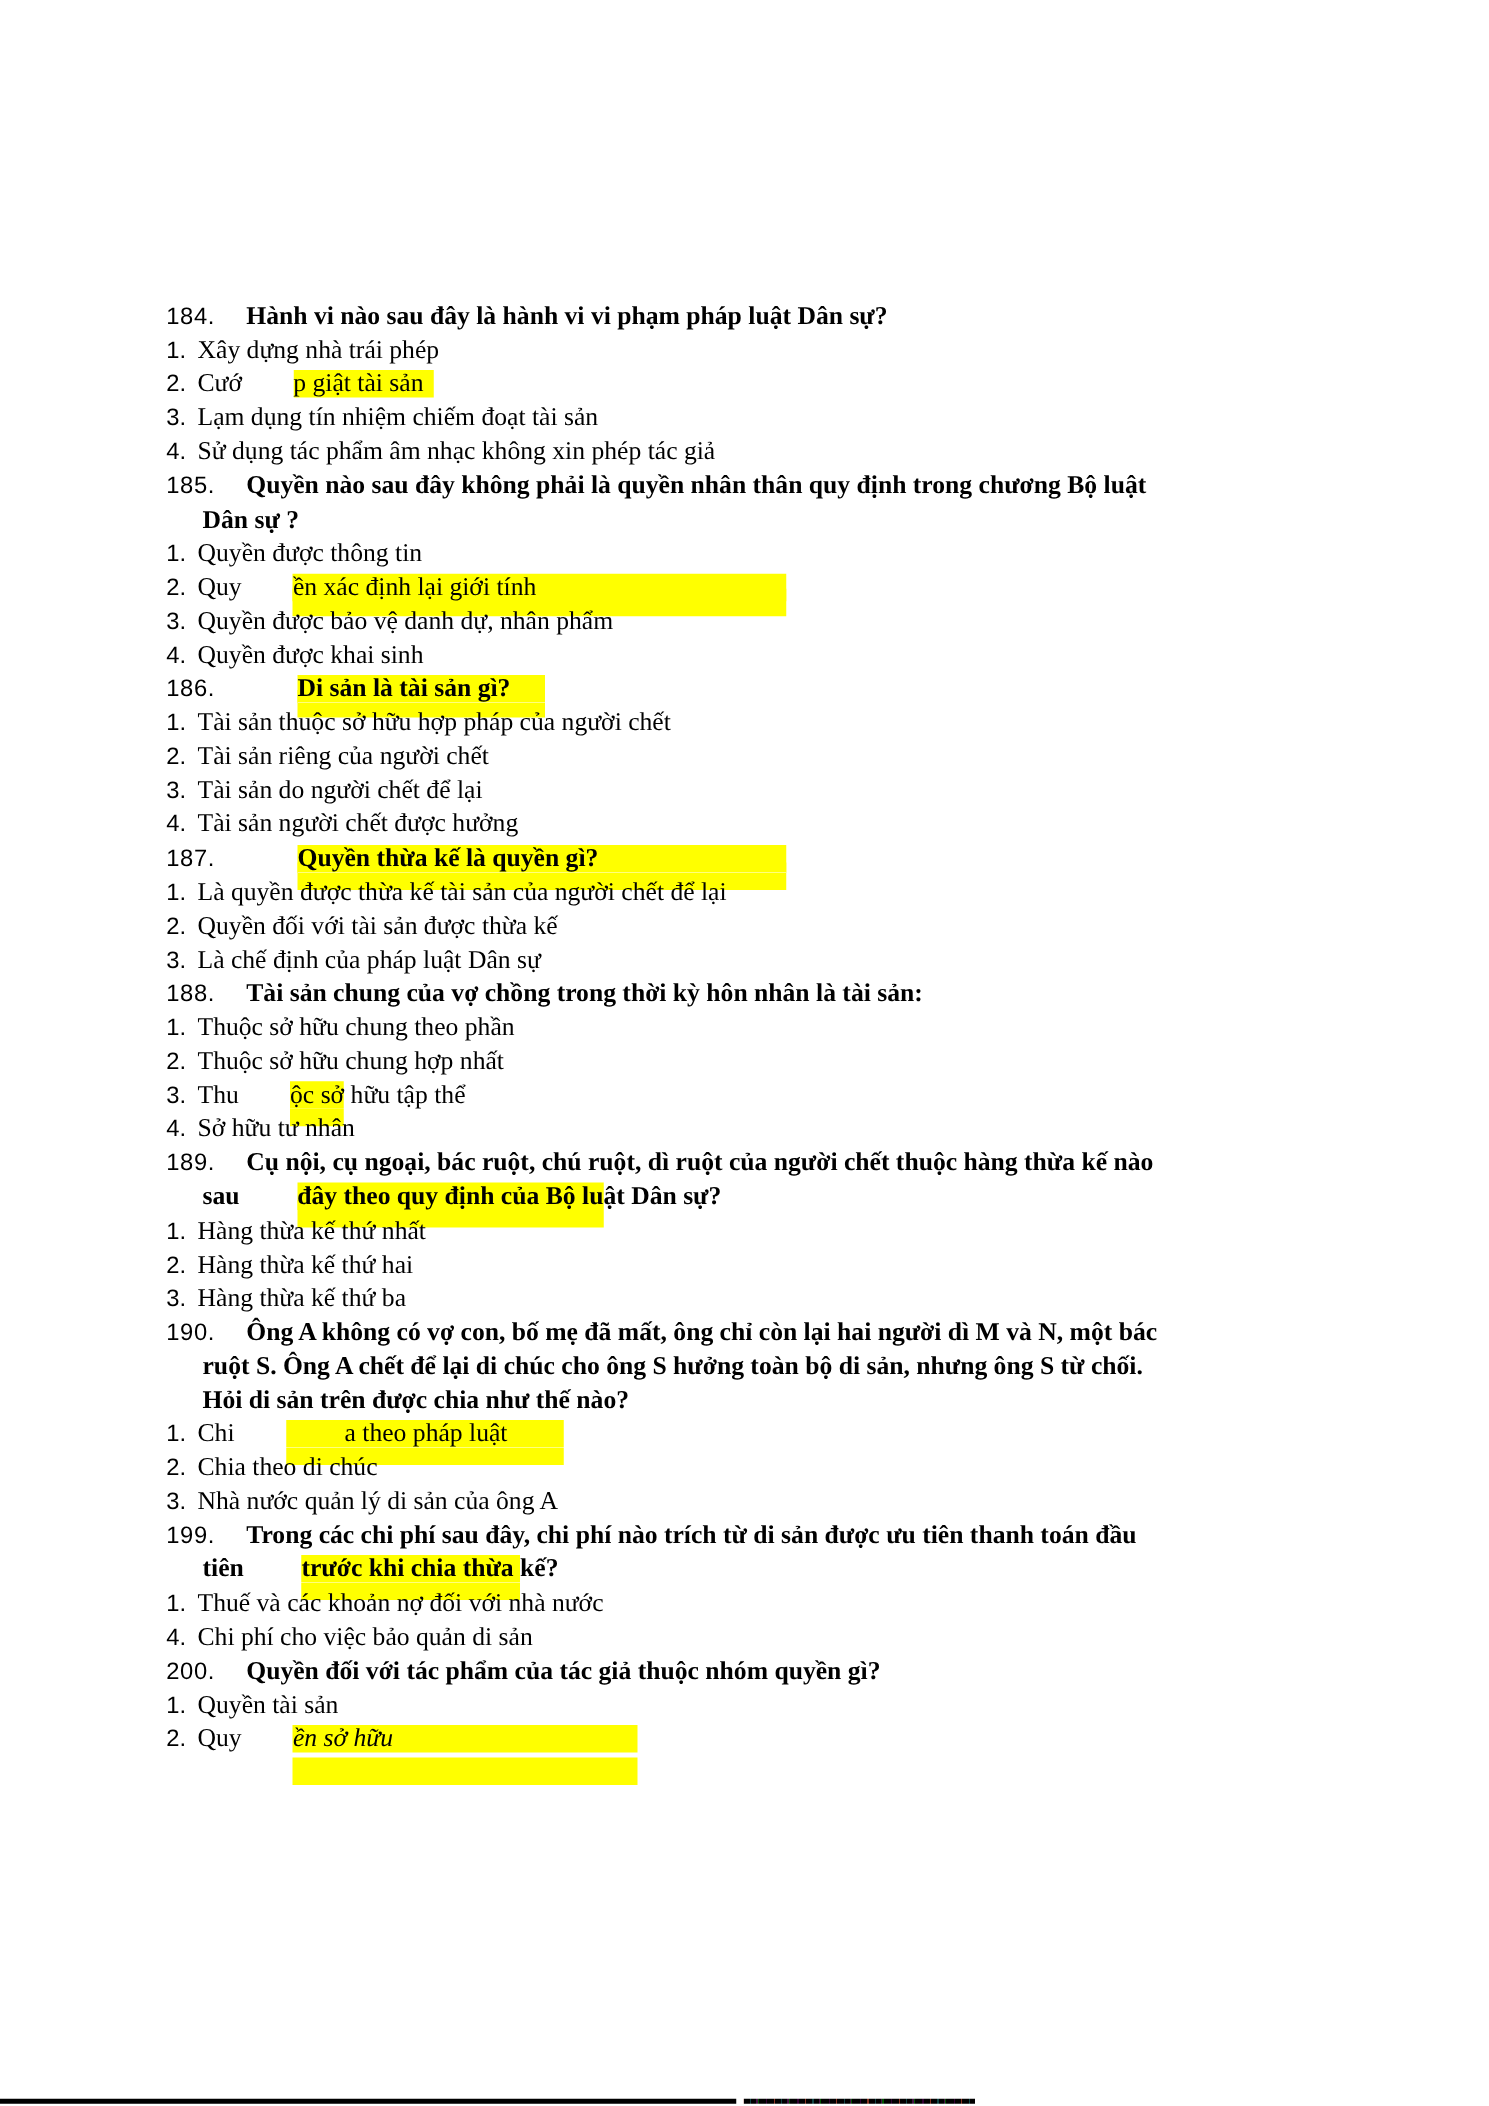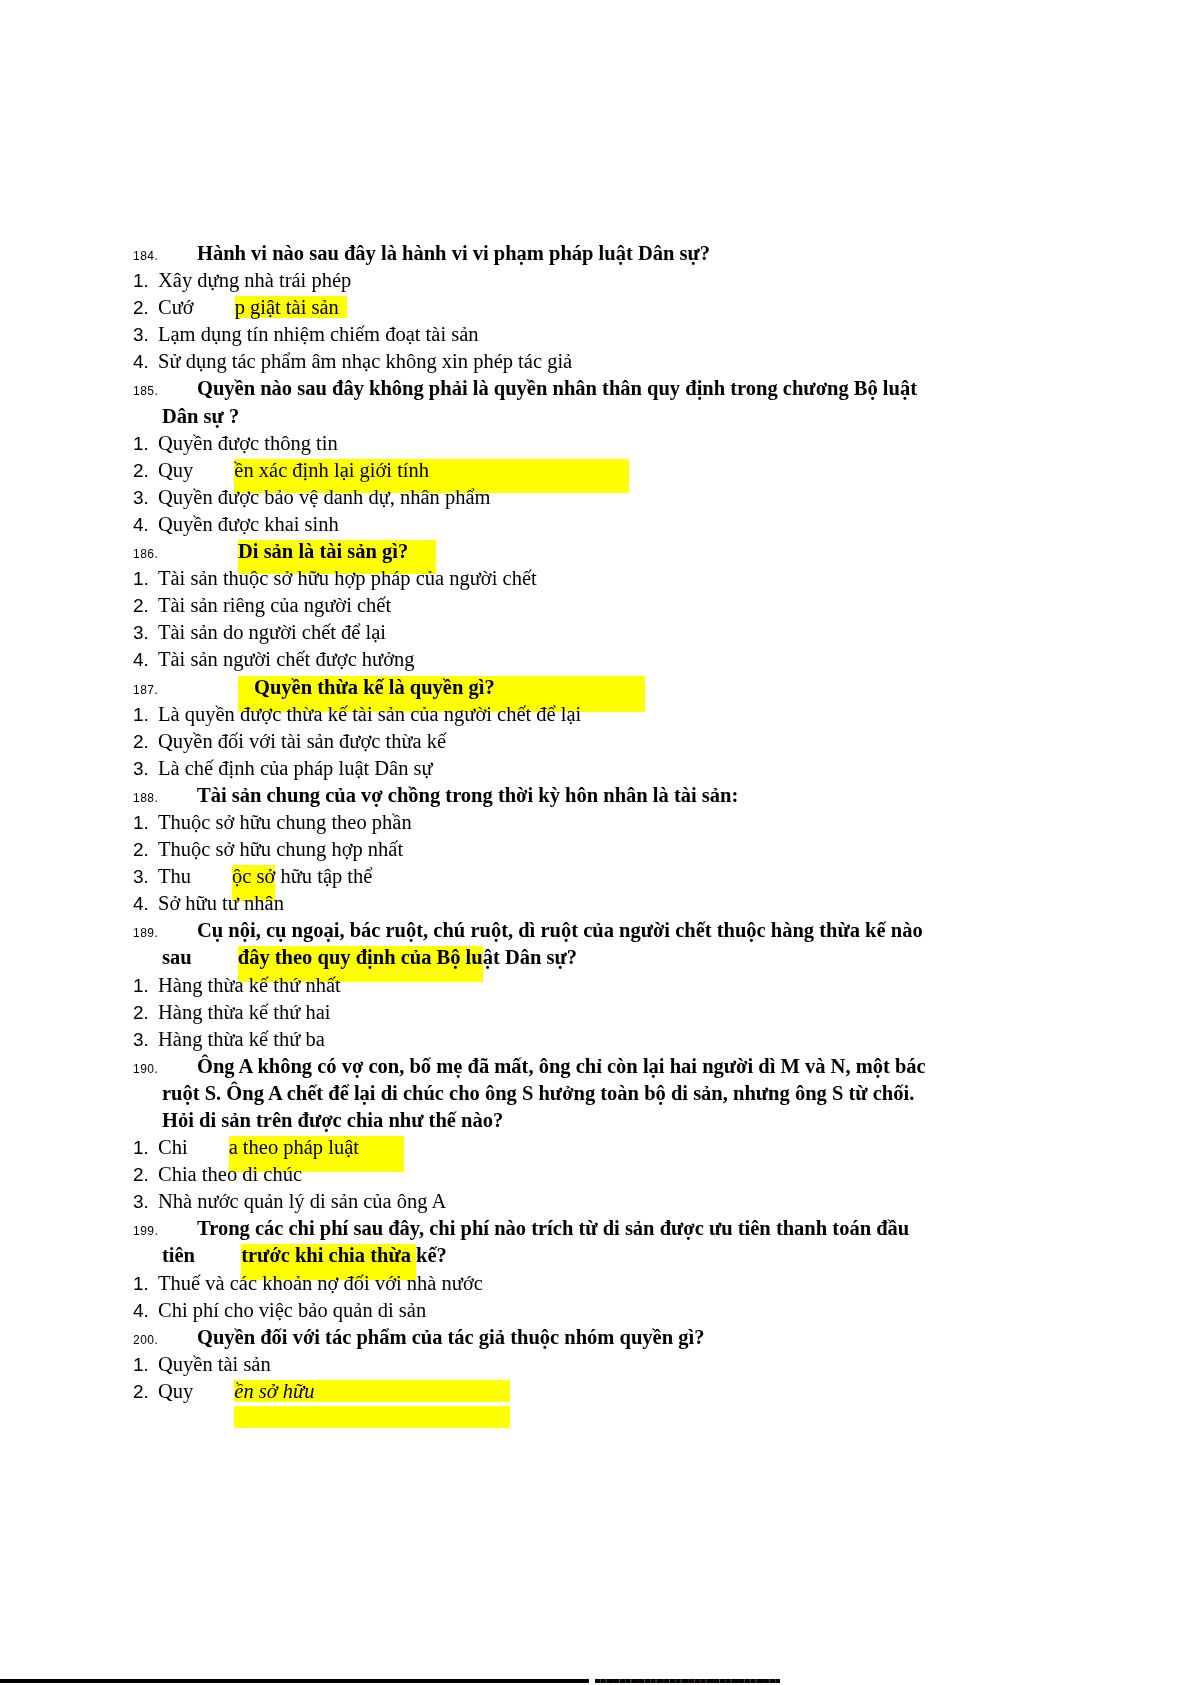--- a/index.html
+++ b/index.html
@@ -9,21 +9,21 @@
     font-family:"Liberation Serif","DejaVu Serif",serif;
     color:#000;
   }
   .content { position:absolute; left:133px; top:240px; width:940px; font-size:20.5px; }
   .line { white-space:nowrap; height:27.1px; line-height:27.1px; }
   .title-line { font-weight:bold; }
   .cont { padding-left:29px; }
   .qnum {
     display:inline-block; width:64px;
     font-family:"Liberation Sans","DejaVu Sans",sans-serif;
-    font-size:12px; font-weight:normal; letter-spacing:0.5px;
+    font-size:19px; font-weight:normal; letter-spacing:0.5px;
   }
   .onum {
     display:inline-block; width:25px;
     font-family:"Liberation Sans","DejaVu Sans",sans-serif;
     font-size:19px;
   }
   .hl { background: var(--hl, #ffff00); margin-left: 41px; }
   .bottom-line { position:absolute; height:4px; background:#000; }
   .bottom-line-noise {
     position:absolute; height:4px;
@@ -47,38 +47,38 @@
       <div class="line title-line cont"><span>Dân sự  ?</span></div>
       <div class="line option-line"><span class="onum">1.</span><span>Quyền được thông tin</span></div>
       <div class="line option-line"><span class="onum">2.</span><span>Quy</span><span class="hl" style="padding-right: 200px; box-shadow: rgb(255, 255, 0) 0px 12px 0px 0px;">ền xác định lại giới tính</span></div>
       <div class="line option-line"><span class="onum">3.</span><span>Quyền được bảo vệ danh dự, nhân phẩm</span></div>
       <div class="line option-line"><span class="onum">4.</span><span>Quyền được khai sinh</span></div>
       <div class="line title-line"><span class="qnum">186.</span><span class="hl" style="padding-right: 28px; box-shadow: rgb(255, 255, 0) 0px 12px 0px 0px;">Di sản là tài sản gì?</span></div>
       <div class="line option-line"><span class="onum">1.</span><span>Tài sản thuộc sở hữu hợp pháp của người chết</span></div>
       <div class="line option-line"><span class="onum">2.</span><span>Tài sản riêng của người chết</span></div>
       <div class="line option-line"><span class="onum">3.</span><span>Tài sản do người chết để lại</span></div>
       <div class="line option-line"><span class="onum">4.</span><span>Tài sản người chết được hưởng</span></div>
-      <div class="line title-line"><span class="qnum">187.</span><span class="hl" style="padding-right: 150px; box-shadow: rgb(255, 255, 0) 0px 14px 0px 0px; padding-left: 16px;">Quyền thừa kế là quyền gì?</span></div>
+      <div class="line title-line"><span class="qnum">187.</span><span class="hl" style="padding-right: 150px; box-shadow: rgb(255, 255, 0) 0px 14px 0px 0px;">Quyền thừa kế là quyền gì?</span></div>
       <div class="line option-line"><span class="onum">1.</span><span>Là quyền được thừa kế tài sản của người chết để lại</span></div>
       <div class="line option-line"><span class="onum">2.</span><span>Quyền đối với tài sản được thừa kế</span></div>
       <div class="line option-line"><span class="onum">3.</span><span>Là chế định của pháp luật Dân sự</span></div>
       <div class="line title-line"><span class="qnum">188.</span><span>Tài sản chung của vợ chồng trong thời kỳ hôn nhân là tài sản:</span></div>
       <div class="line option-line"><span class="onum">1.</span><span>Thuộc sở hữu chung theo phần</span></div>
       <div class="line option-line"><span class="onum">2.</span><span>Thuộc sở hữu chung hợp nhất</span></div>
       <div class="line option-line"><span class="onum">3.</span><span>Thu</span><span class="hl" style="box-shadow: rgb(255, 255, 0) 0px 14px 0px 0px;">ộc sở</span><span> hữu tập thể</span></div>
       <div class="line option-line"><span class="onum">4.</span><span>Sở hữu tư nhân</span></div>
       <div class="line title-line"><span class="qnum">189.</span><span>Cụ nội, cụ ngoại, bác ruột, chú ruột, dì ruột của người chết thuộc hàng thừa kế nào</span></div>
       <div class="line title-line cont"><span>sau </span><span class="hl" style="box-shadow: rgb(255, 255, 0) 0px 14px 0px 0px;">đây theo quy định của Bộ lu</span><span>ật Dân sự?</span></div>
       <div class="line option-line"><span class="onum">1.</span><span>Hàng thừa kế thứ nhất</span></div>
       <div class="line option-line"><span class="onum">2.</span><span>Hàng thừa kế thứ hai</span></div>
       <div class="line option-line"><span class="onum">3.</span><span>Hàng thừa kế thứ ba</span></div>
       <div class="line title-line"><span class="qnum">190.</span><span>Ông A không có vợ con, bố mẹ đã mất, ông chỉ còn lại hai người dì M và N, một bác</span></div>
       <div class="line title-line cont"><span>ruột S. Ông A chết để lại di chúc cho ông S hưởng toàn bộ di sản, nhưng ông S từ chối.</span></div>
       <div class="line title-line cont"><span>Hỏi di sản trên được chia như thế nào?</span></div>
-      <div class="line option-line"><span class="onum">1.</span><span>Chi</span><span class="hl" style="padding-right: 45px; box-shadow: rgb(255, 255, 0) 0px 14px 0px 0px;">a theo pháp luật</span></div>
+      <div class="line option-line"><span class="onum">1.</span><span>Chi</span><span class="hl" style="padding-right: 45px; box-shadow: rgb(255, 255, 0) 0px 14px 0px 0px; padding-left: 47px;">a theo pháp luật</span></div>
       <div class="line option-line"><span class="onum">2.</span><span>Chia theo di chúc</span></div>
       <div class="line option-line"><span class="onum">3.</span><span>Nhà nước quản lý di sản của ông A</span></div>
       <div class="line title-line"><span class="qnum">199.</span><span>Trong các chi phí sau đây, chi phí nào trích từ di sản được ưu tiên thanh toán đầu</span></div>
       <div class="line title-line cont"><span>tiên </span><span class="hl" style="box-shadow: rgb(255, 255, 0) 0px 14px 0px 0px;">trước khi chia thừa </span><span>kế?</span></div>
       <div class="line option-line"><span class="onum">1.</span><span>Thuế và các khoản nợ đối với nhà nước</span></div>
       <div class="line option-line"><span class="onum">4.</span><span>Chi phí cho việc bảo quản di sản</span></div>
       <div class="line title-line"><span class="qnum">200.</span><span>Quyền đối với tác phẩm của tác giả thuộc nhóm quyền gì?</span></div>
       <div class="line option-line"><span class="onum">1.</span><span>Quyền tài sản</span></div>
       <div class="line option-line"><span class="onum">2.</span><span>Quy</span><span class="hl" style="padding-right: 195px; box-shadow: rgb(255, 255, 0) 0px 26px 0px 0px; font-style: italic;">ền sở hữu</span></div>
     </div>

